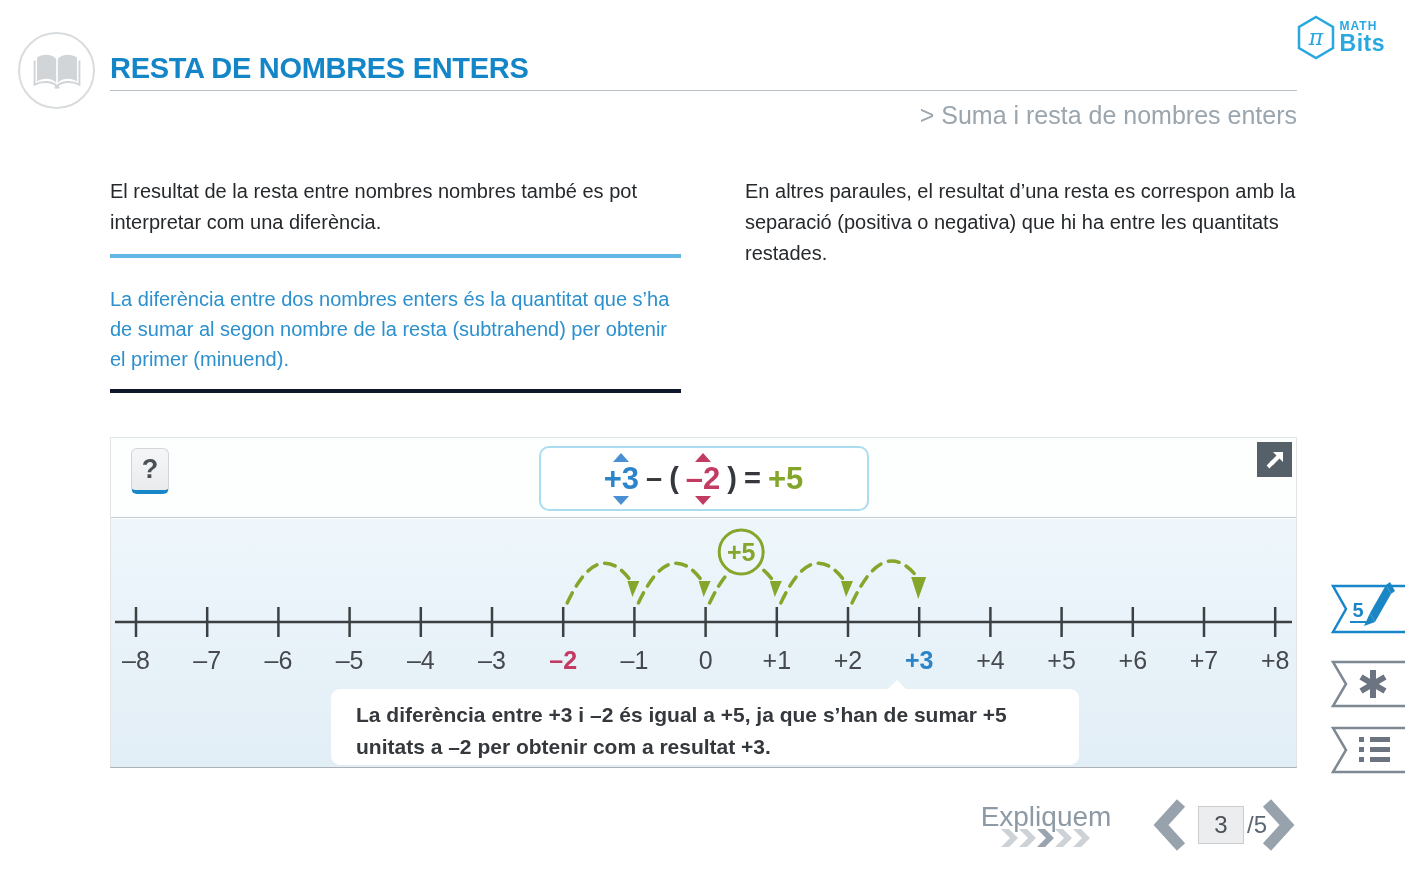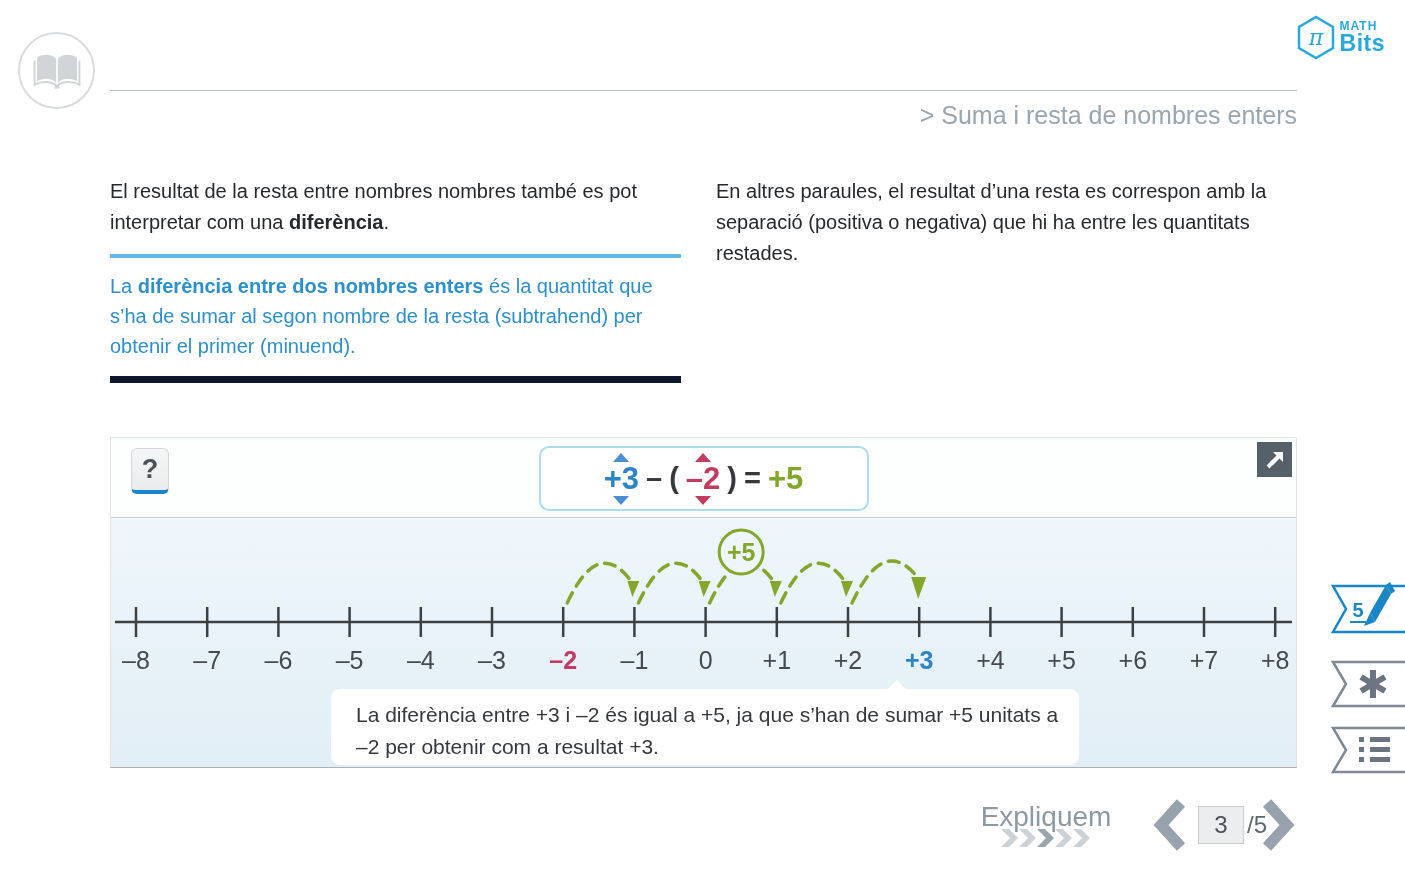--- a/index.html
+++ b/index.html
@@ -17,25 +17,25 @@
   .breadcrumb { position:absolute; right:108px; top:101px; font-size:25px; color:#9aa5ae; }
 
   .brand { position:absolute; right:20px; top:15px; display:flex; align-items:center; gap:4px; }
   .brand-text { display:flex; flex-direction:column; line-height:1; }
   .brand-math { font-size:12px; font-weight:bold; color:#29a8e0; letter-spacing:1px; }
   .brand-bits { font-size:23px; font-weight:bold; color:#29a8e0; letter-spacing:0.5px; }
 
   
   .para { position:absolute; font-size:20px; line-height:31px; color:#26292c; }
   .para-left { left:110px; top:176px; width:585px; }
-  .para-right { left:716px; top:176px; width:578px; }
+  .para-right { left:745px; top:176px; width:578px; }
   .callout { position:absolute; left:110px; top:254px; width:571px;
-    border-top:4px solid #64b7e4; border-bottom:7px solid #0f172a;
-    padding:13px 0 15px 0; font-size:20px; line-height:30px; color:#2b90cd; }
-  .callout b, .para b { font-weight:bold; }
+    border-top:4px solid #64b7e4; border-bottom:4px solid #0f172a;
+    padding:26px 0 15px 0; font-size:20px; line-height:30px; color:#2b90cd; }
+  .callout b, .para b { font-weight:normal; }
 
   
   .widget { position:absolute; left:110px; top:437px; width:1187px; height:331px;
     background:#fdfefe; border:1px solid #e2e5e7; border-bottom:2px solid #abb1b5; }
   .widget-topbar { position:relative; height:80px; background:#fdfefe; border-bottom:1px solid #c6cacc; }
   .help-btn { position:absolute; left:20px; top:10px; width:38px; height:46px; border-radius:6px;
     background:linear-gradient(#f5f6f7,#e9ebec); border:1px solid #d2d6d8; border-bottom:4px solid #1787c9;
     color:#4a5055; font-size:27px; font-weight:bold; display:flex; align-items:center; justify-content:center; cursor:pointer; }
   .formula-box { position:absolute; left:50%; transform:translateX(-50%); top:8px; width:330px; height:65px;
     background:#fff; border:2px solid #abdcf0; border-radius:10px;
@@ -56,21 +56,21 @@
 
   .widget-canvas { position:absolute; left:0; top:81px; width:1185px; height:248px;
     background:linear-gradient(#eef6fb,#e2eef6); }
   #nl-svg { position:absolute; left:0; top:0; }
   .nl-label { position:absolute; top:127px; width:72px; margin-left:-36px; text-align:center;
     font-size:25px; color:#46494d; }
   .nl-label.neg-hl { color:#c33b63; font-weight:bold; }
   .nl-label.pos-hl { color:#2b85c8; font-weight:bold; }
 
   .caption-box { position:absolute; left:220px; top:170px; width:748px; height:76px;
-    background:#fff; border-radius:9px; }
+    background:#fff; border-radius:9px;font-weight:bold; }
   .caption-box .tail { position:absolute; left:556px; top:-9px; width:0; height:0;
     border-left:10px solid transparent; border-right:10px solid transparent; border-bottom:10px solid #fff; }
   .caption-text { padding:10px 20px 0 25px; font-size:21px; line-height:32px; color:#35393d; }
 
   
   .side-tab { position:absolute; left:1330px; width:75px; cursor:pointer; }
 
   
   .section-label { position:absolute; left:975px; top:801px; width:142px; text-align:center;
     font-size:28px; color:#8d99a4; }
@@ -87,20 +87,21 @@
 <div id="page">
 
   <div class="book-badge">
     <svg width="48" height="38" viewBox="0 0 60 46">
       <path d="M5 6 C13 1, 24 2, 29 8 L29 38 C24 32, 13 31, 5 36 Z" fill="#d2d5d7"></path>
       <path d="M55 6 C47 1, 36 2, 31 8 L31 38 C36 32, 47 31, 55 36 Z" fill="#d2d5d7"></path>
       <path d="M2 10 L2 40 C12 35, 24 36, 30 42 C36 36, 48 35, 58 40 L58 10" fill="none" stroke="#d2d5d7" stroke-width="2.5"></path>
       <rect x="27" y="42" width="6" height="3" fill="#d2d5d7"></rect>
     </svg>
   </div>
+  <div class="page-title">RESTA DE NOMBRES ENTERS</div>
   <div class="title-divider"></div>
   <div class="breadcrumb">&gt; Suma i resta de nombres enters</div>
 
   <div class="brand">
     <svg width="40" height="45" viewBox="0 0 40 45">
       <polygon points="20,2 37,12 37,33 20,43 3,33 3,12" fill="none" stroke="#29a8e0" stroke-width="2.5"></polygon>
       <text x="20" y="30" text-anchor="middle" font-size="22" font-style="italic" fill="#29a8e0" font-family="DejaVu Serif, serif">π</text>
     </svg>
     <div class="brand-text">
       <span class="brand-math">MATH</span>

